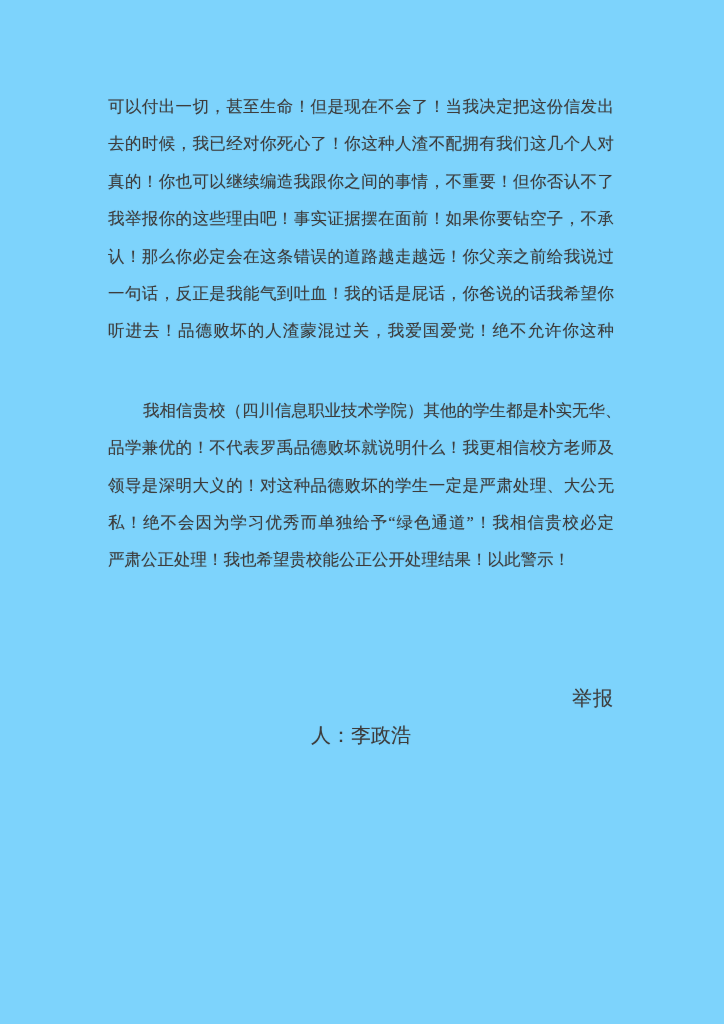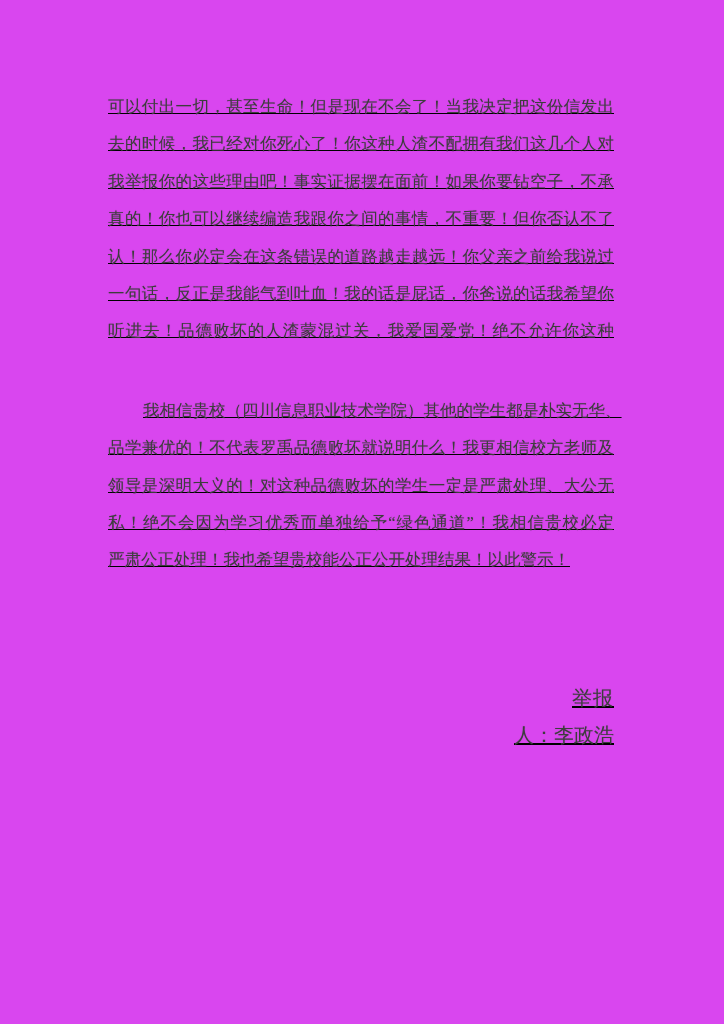--- a/index.html
+++ b/index.html
@@ -4,23 +4,22 @@
 <style>
   html, body {
     margin: 0;
     padding: 0;
     background: #ffffff;
   }
   .page {
     position: relative;
     width: 724px;
     height: 1024px;
-    background: #d946ef;
+    background: #7dd3fc;
     overflow: hidden;
-    text-decoration: underline;
   }
   .letter-body {
     box-sizing: border-box;
     padding: 88px 110px 0 108px;
     color: #3d3d3d;
     font-family: "Liberation Serif", "DejaVu Serif", serif;
     font-size: 16.5px;
     line-height: 37.4px;
     text-shadow: 0 0 1px rgba(61,61,61,0.35);
   }
@@ -44,33 +43,33 @@
   }
   .signature {
     margin-top: 101px;
     font-size: 20px;
   }
   .sig-right {
     text-align: right;
     letter-spacing: 1px;
   }
   .sig-left {
-    text-align: right;
+    text-align: center;
   }
 </style>
 </head>
 <body>
 
 <div class="page">
   <div class="letter-body">
     <div class="paragraph para-1">
         <div class="line">可以付出一切，甚至生命！但是现在不会了！当我决定把这份信发出</div>
         <div class="line">去的时候，我已经对你死心了！你这种人渣不配拥有我们这几个人对</div>
+        <div class="line">真的！你也可以继续编造我跟你之间的事情，不重要！但你否认不了</div>
         <div class="line">我举报你的这些理由吧！事实证据摆在面前！如果你要钻空子，不承</div>
-        <div class="line">真的！你也可以继续编造我跟你之间的事情，不重要！但你否认不了</div>
         <div class="line">认！那么你必定会在这条错误的道路越走越远！你父亲之前给我说过</div>
         <div class="line">一句话，反正是我能气到吐血！我的话是屁话，你爸说的话我希望你</div>
         <div class="line">听进去！品德败坏的人渣蒙混过关，我爱国爱党！绝不允许你这种</div>
       </div>
     <div class="paragraph para-2">
         <div class="line indent">我相信贵校（四川信息职业技术学院）其他的学生都是朴实无华、</div>
         <div class="line">品学兼优的！不代表罗禹品德败坏就说明什么！我更相信校方老师及</div>
         <div class="line">领导是深明大义的！对这种品德败坏的学生一定是严肃处理、大公无</div>
         <div class="line">私！绝不会因为学习优秀而单独给予“绿色通道”！我相信贵校必定</div>
         <div class="line last">严肃公正处理！我也希望贵校能公正公开处理结果！以此警示！</div>

